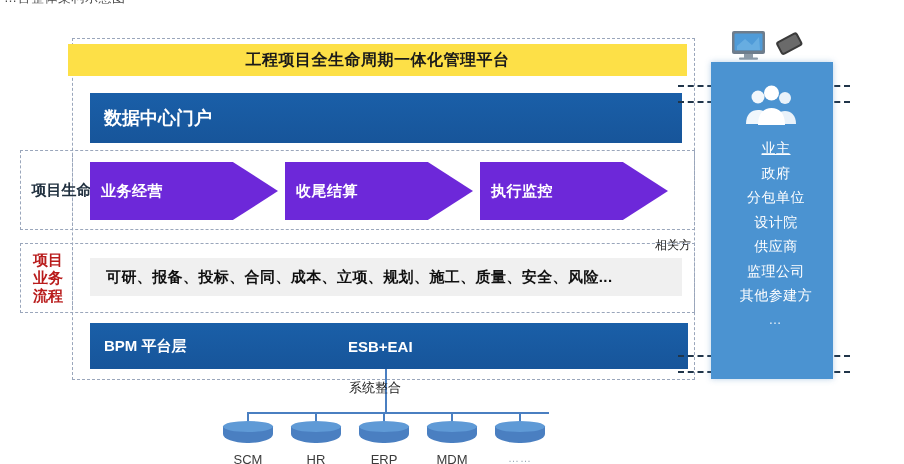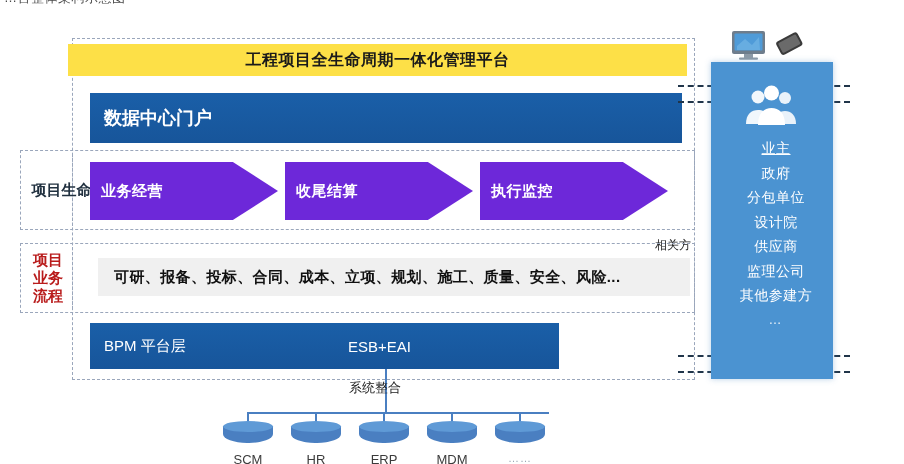--- a/index.html
+++ b/index.html
@@ -111,29 +111,28 @@
   #process-label span{display:block;width:2.2em;}
   #process-bar{
     position:absolute;left:90px;top:258px;
     width:592px;height:38px;
     background:#f0f0f0;
     display:flex;align-items:center;
     font-size:15px;font-weight:bold;color:#101010;
     padding-left:16px;
     box-sizing:border-box;
     letter-spacing:.4px;
-    margin-left:8px;
   }
 
   
   #bpm-bar{
     position:absolute;left:90px;top:323px;
-    width:469px;height:46px;
+    width:598px;height:46px;
     background:linear-gradient(180deg,#1a5fa8 0%,#17559a 100%);
-    color:#ffffff;font-size:15px;font-weight:normal;
+    color:#ffffff;font-size:15px;font-weight:bold;
   }
   #bpm-bar .label-a{position:absolute;left:14px;top:50%;transform:translateY(-50%);}
   #bpm-bar .label-b{position:absolute;left:258px;top:50%;transform:translateY(-50%);}
 
   
   #stakeholder-panel{
     position:absolute;left:711px;top:62px;
     width:122px;height:317px;
     background:#4b93d1;
     box-shadow:0 0 6px rgba(100,150,200,.45);

